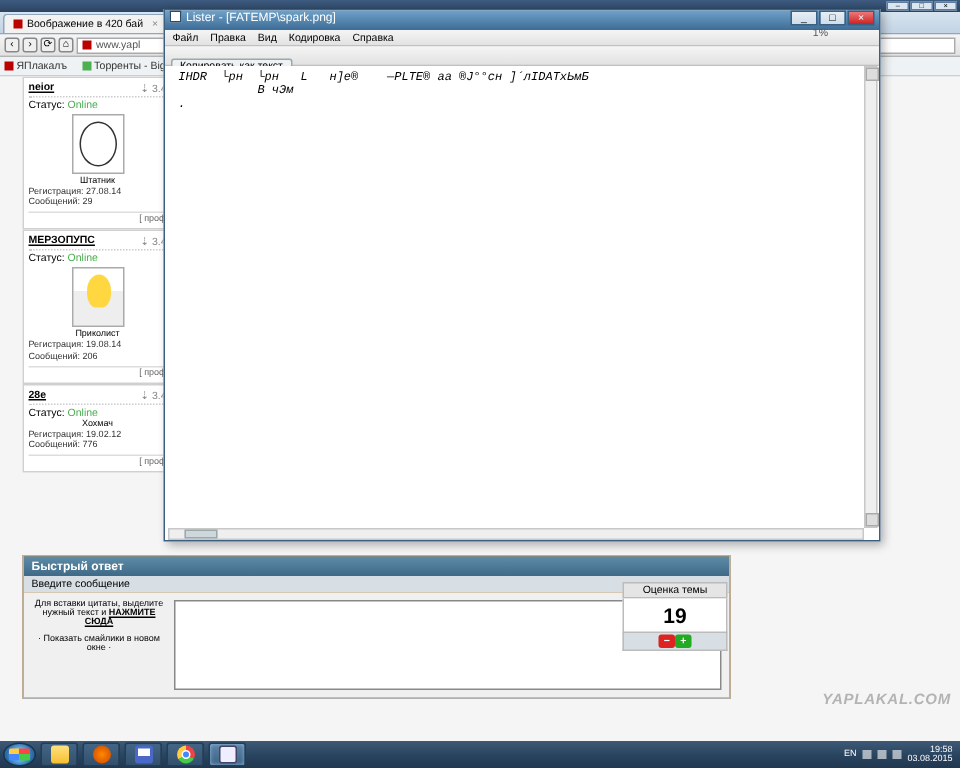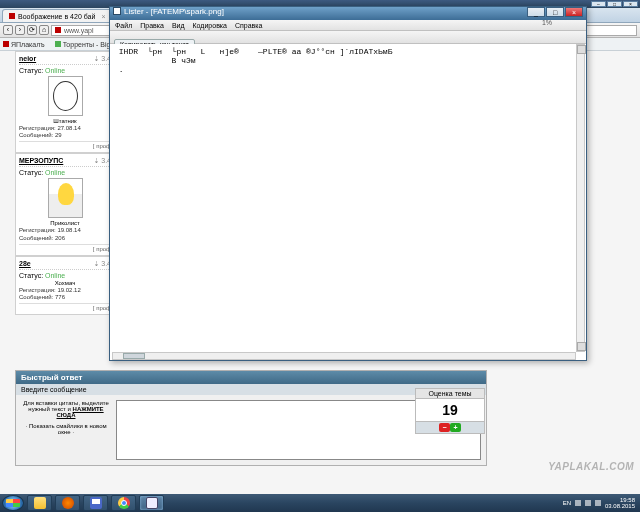--- a/index.html
+++ b/index.html
@@ -57,21 +57,21 @@
 
 .lister { position:absolute; left:109px; top:6px; width:478px; height:355px; background:#fff; border:1px solid #3a5f80; box-shadow:2px 2px 6px rgba(0,0,0,0.3); }
 .lister-title { height:13px; background:linear-gradient(#6fa1c9,#3d6d96); display:flex; align-items:flex-start; padding:0 3px; color:#fff; font-size:8px; }
 .lister-ico { width:8px; height:8px; background:#fff; margin-right:3px; border:1px solid #2a4a66; }
 .lister-title .spacer { flex:1; }
 .lister-wbtn { width:18px; height:10px; margin-left:1px; font-size:7px; text-align:center; line-height:9px; border:1px solid #3a5f80; background:linear-gradient(#e8eef4,#cdddea); color:#000; }
 .lister-wbtn.close { background:linear-gradient(#e77,#c22); color:#fff; }
 .lister-menu { height:11px; background:linear-gradient(#f5f5f5,#e2e2e2); display:flex; gap:8px; padding:0 5px; font-size:7px; align-items:center; border-bottom:1px solid #c0c0c0; }
 .lister-sub { height:13px; background:linear-gradient(#f5f5f5,#e2e2e2); border-bottom:1px solid #c0c0c0; padding:2px 4px; }
 .lister-sub-btn{ display:inline-block; font-size:7px; padding:1px 5px; border:1px solid #9aa; background:#eef2f5; border-radius:2px; }
-.lister-body { position:absolute; top:37px; left:2px; right:10px; bottom:8px; background:#fff; font-family:'Courier New',monospace; font-size:8px; white-space:pre; padding:3px 2px; overflow:hidden; }
+.lister-body { position:absolute; top:37px; left:2px; right:10px; bottom:8px; background:#fff; font-family:'Courier New',monospace; font-size:8px; white-space:pre; padding:3px 2px; overflow:hidden;font-style:italic; }
 .lister-scroll-v { position:absolute; top:37px; right:1px; bottom:8px; width:9px; background:#efefef; border:1px solid #c8c8c8; }
 .lister-scroll-v::before, .lister-scroll-v::after { content:''; position:absolute; left:0; width:7px; height:7px; background:#ddd; border:1px solid #aaa; }
 .lister-scroll-v::before{ top:0; } .lister-scroll-v::after{ bottom:0; }
 .lister-scroll-h { position:absolute; left:2px; right:10px; bottom:0; height:8px; background:#efefef; border:1px solid #c8c8c8; }
 .lister-thumb { position:absolute; left:10px; top:0; width:22px; height:6px; background:#cfd6dc; border:1px solid #9aa; }
 .lister-pct { position:absolute; right:34px; top:12px; font-size:7px; color:#555; background:transparent; }
 
 
 .taskbar { position:absolute; left:0; right:0; bottom:0; height:18px; background:linear-gradient(#3e5a76,#2a4560 50%,#203750); display:flex; align-items:center; padding:0 2px; }
 .start { width:22px; height:16px; background:radial-gradient(circle,#6fb5ea 30%,#2a6aa8 70%); border-radius:50%; border:1px solid #17344e; position:relative; }

